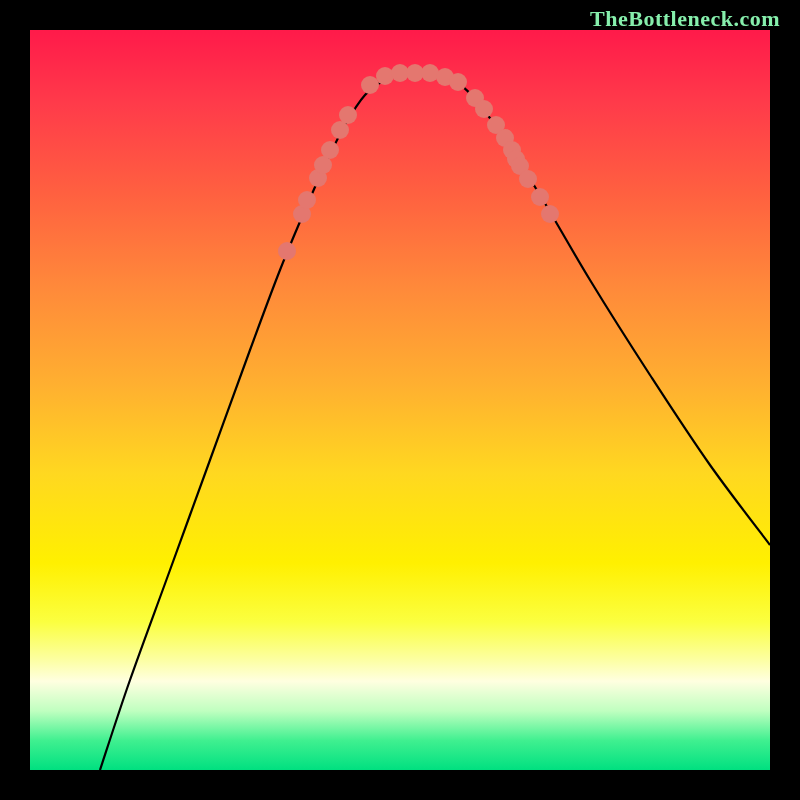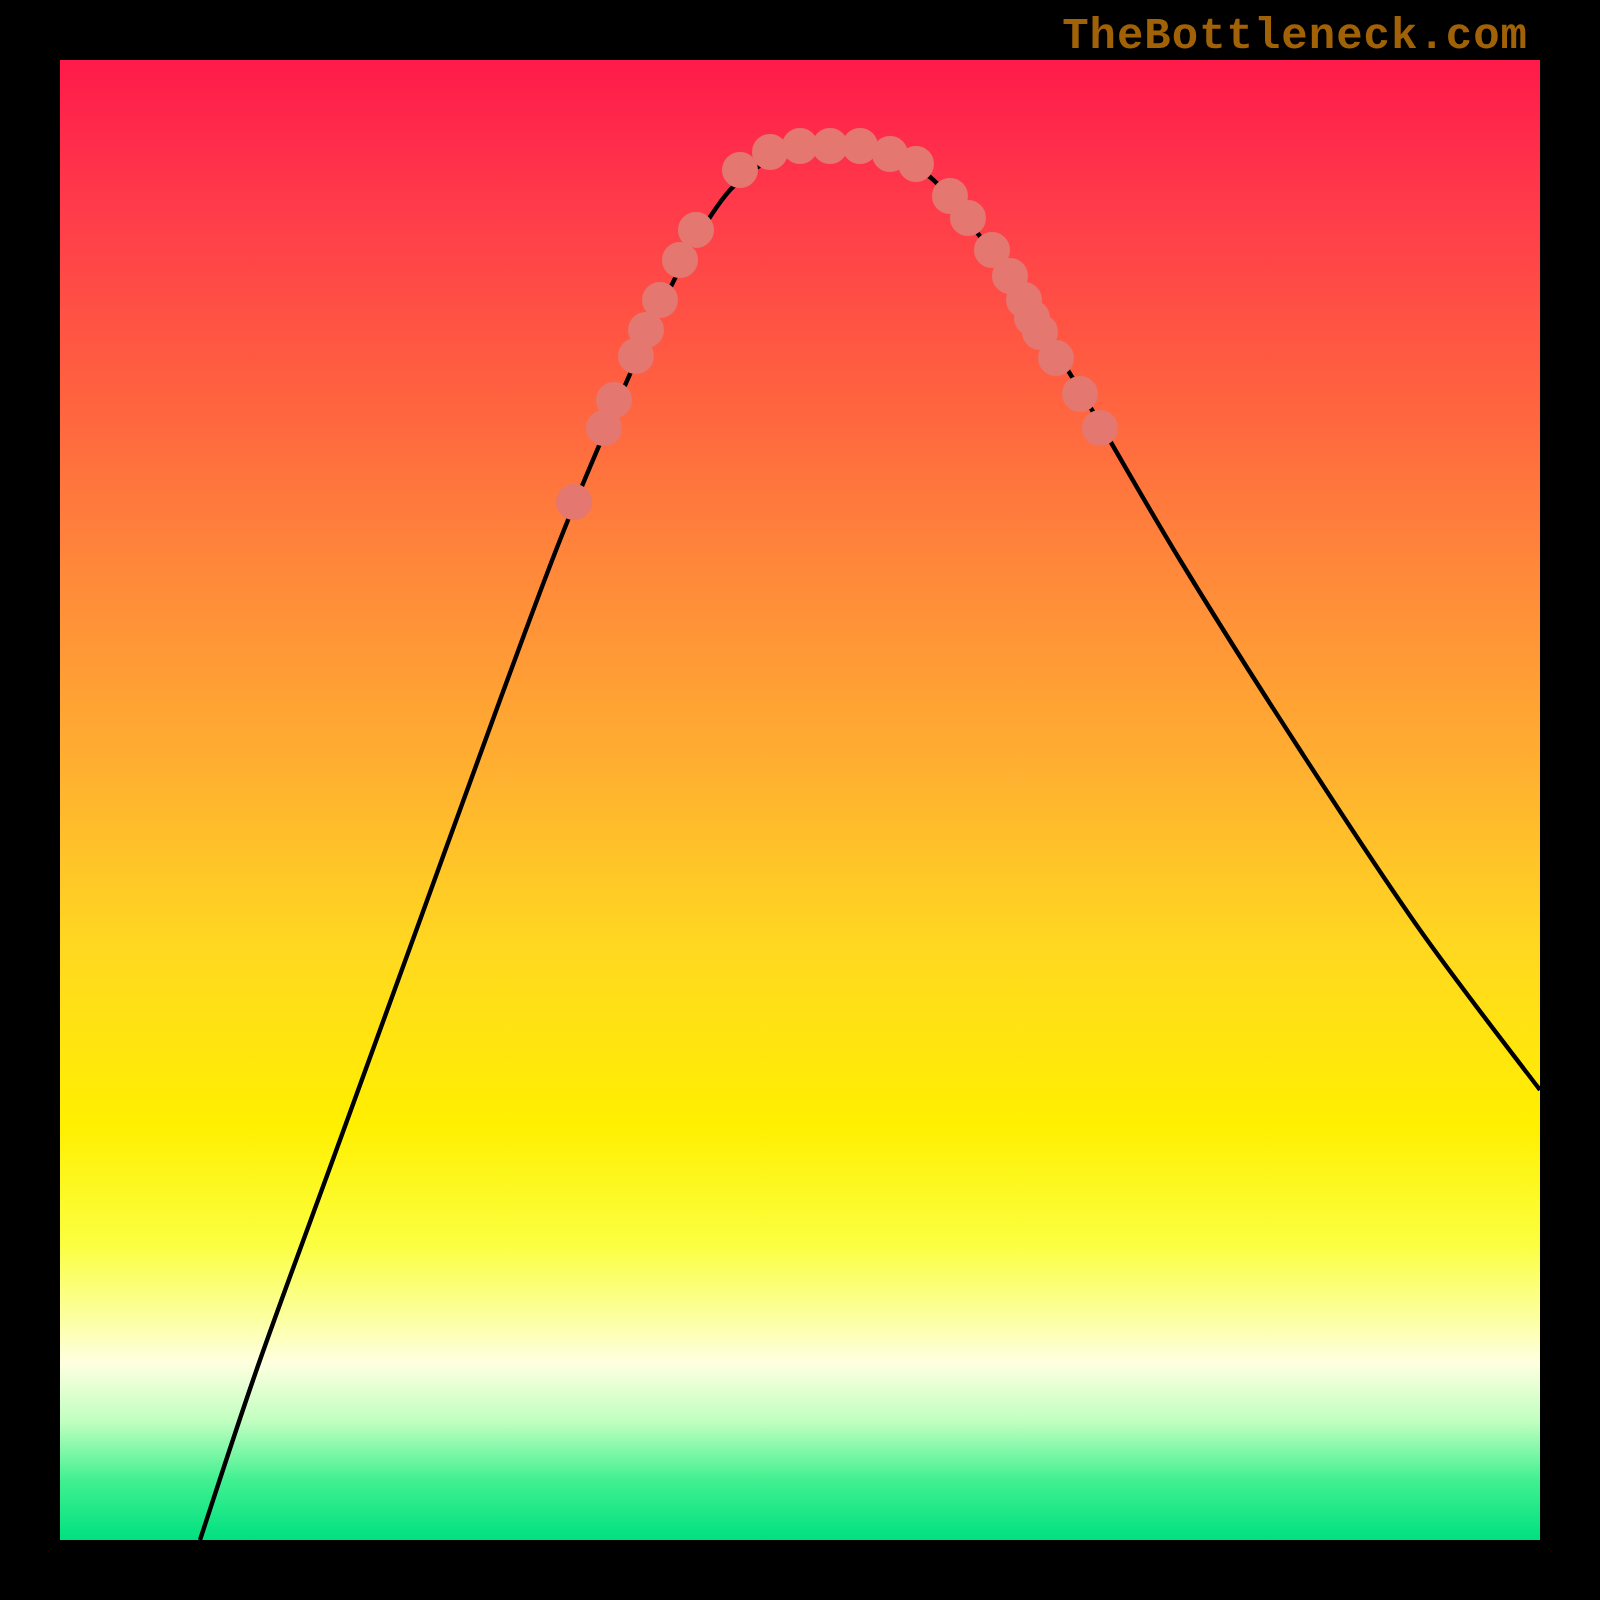--- a/index.html
+++ b/index.html
@@ -27,25 +27,25 @@
       #fbff40 80%,
       #fcffa0 85%,
       #ffffe0 88%,
       #c0ffc0 92%,
       #40f090 96%,
       #00e080 100%);
   }
   .watermark {
     position: absolute;
     top: 6px;
-    right: 36px;
-    font-family: Liberation Mono, monospace;
+    right: 20px;
+    font-family: Liberation Serif, serif;
     font-size: 22px;
     font-weight: 600;
-    color: #a16207;
+    color: #86efac;
     letter-spacing: 0.5px;
   }
   svg.curve {
     position: absolute;
     left: 0;
     top: 0;
     width: 740px;
     height: 740px;
   }
   .curve path {

